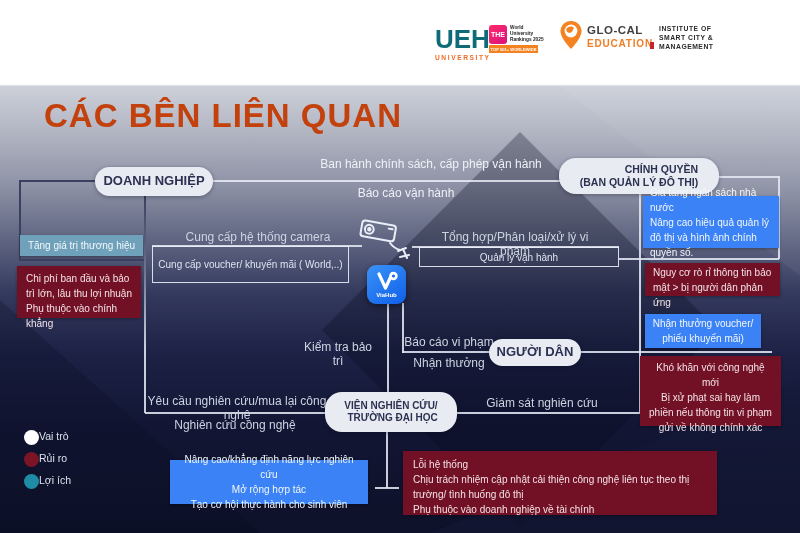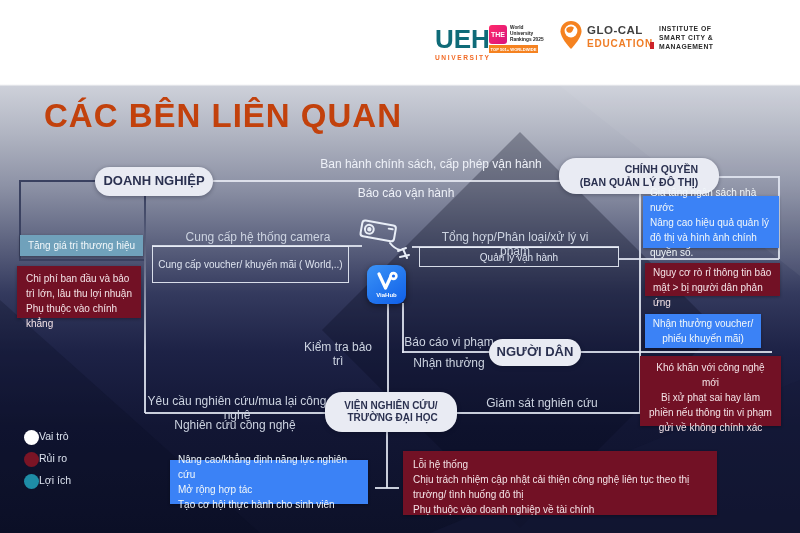--- a/index.html
+++ b/index.html
@@ -149,21 +149,21 @@
     <circle cx="21.5" cy="5" r="1.6" fill="#1a6bf0"></circle>
   </svg>
   <div style="color: rgb(255, 255, 255); font-size: 6px; font-weight: 700; margin-top: 1px; white-space: pre-line;">ViaHub</div>
 </div>
 
 <div class="benefit" style="left: 20px; top: 235px; width: 123px; height: 21px; background: rgb(112, 161, 187); white-space: pre-line;">Tăng giá trị thương hiệu</div>
 <div class="benefit" style="left: 643px; top: 196px; width: 136px; height: 52px; padding: 2px 7px; text-align: left; box-sizing: border-box; white-space: pre-line;">Gia tăng ngân sách nhà nước
 Nâng cao hiệu quả quản lý đô thị và hình ảnh chính quyền số.</div>
 <div class="benefit" style="left: 645px; top: 314px; width: 116px; height: 34px; white-space: pre-line;">Nhận thưởng voucher/
 phiếu khuyến mãi)</div>
-<div class="benefit" style="left: 170px; top: 460px; width: 198px; height: 44px; justify-content: flex-end; text-align: left; padding: 2px 8px; box-sizing: border-box; white-space: pre-line;">Nâng cao/khẳng định năng lực nghiên cứu
+<div class="benefit" style="left: 170px; top: 460px; width: 198px; height: 44px; justify-content: flex-end; text-align: center; padding: 2px 8px; box-sizing: border-box; white-space: pre-line;">Nâng cao/khẳng định năng lực nghiên cứu
 Mở rộng hợp tác
 Tạo cơ hội thực hành cho sinh viên</div>
 
 <div class="risk" style="left: 17px; top: 266px; width: 124px; height: 52px; white-space: pre-line;">Chi phí ban đầu và bảo trì lớn, lâu thu lợi nhuận
 Phụ thuộc vào chính khẳng</div>
 <div class="risk" style="left: 645px; top: 263px; width: 135px; height: 33px; padding: 2px 8px; white-space: pre-line;">Nguy cơ rò rỉ thông tin bảo mật &gt; bị người dân phản ứng</div>
 <div class="risk" style="left: 640px; top: 356px; width: 141px; height: 70px; padding: 4px 8px; white-space: pre-line; text-align: center;">Khó khăn với công nghệ mới
 Bị xử phạt sai hay làm phiền nếu thông tin vi phạm gửi về không chính xác</div>
 <div class="risk" style="left: 403px; top: 451px; width: 314px; height: 64px; padding: 6px 10px; white-space: pre-line;">Lỗi hệ thống
 Chịu trách nhiệm cập nhật cải thiện công nghệ liên tục theo thị trường/ tình huống đô thị

